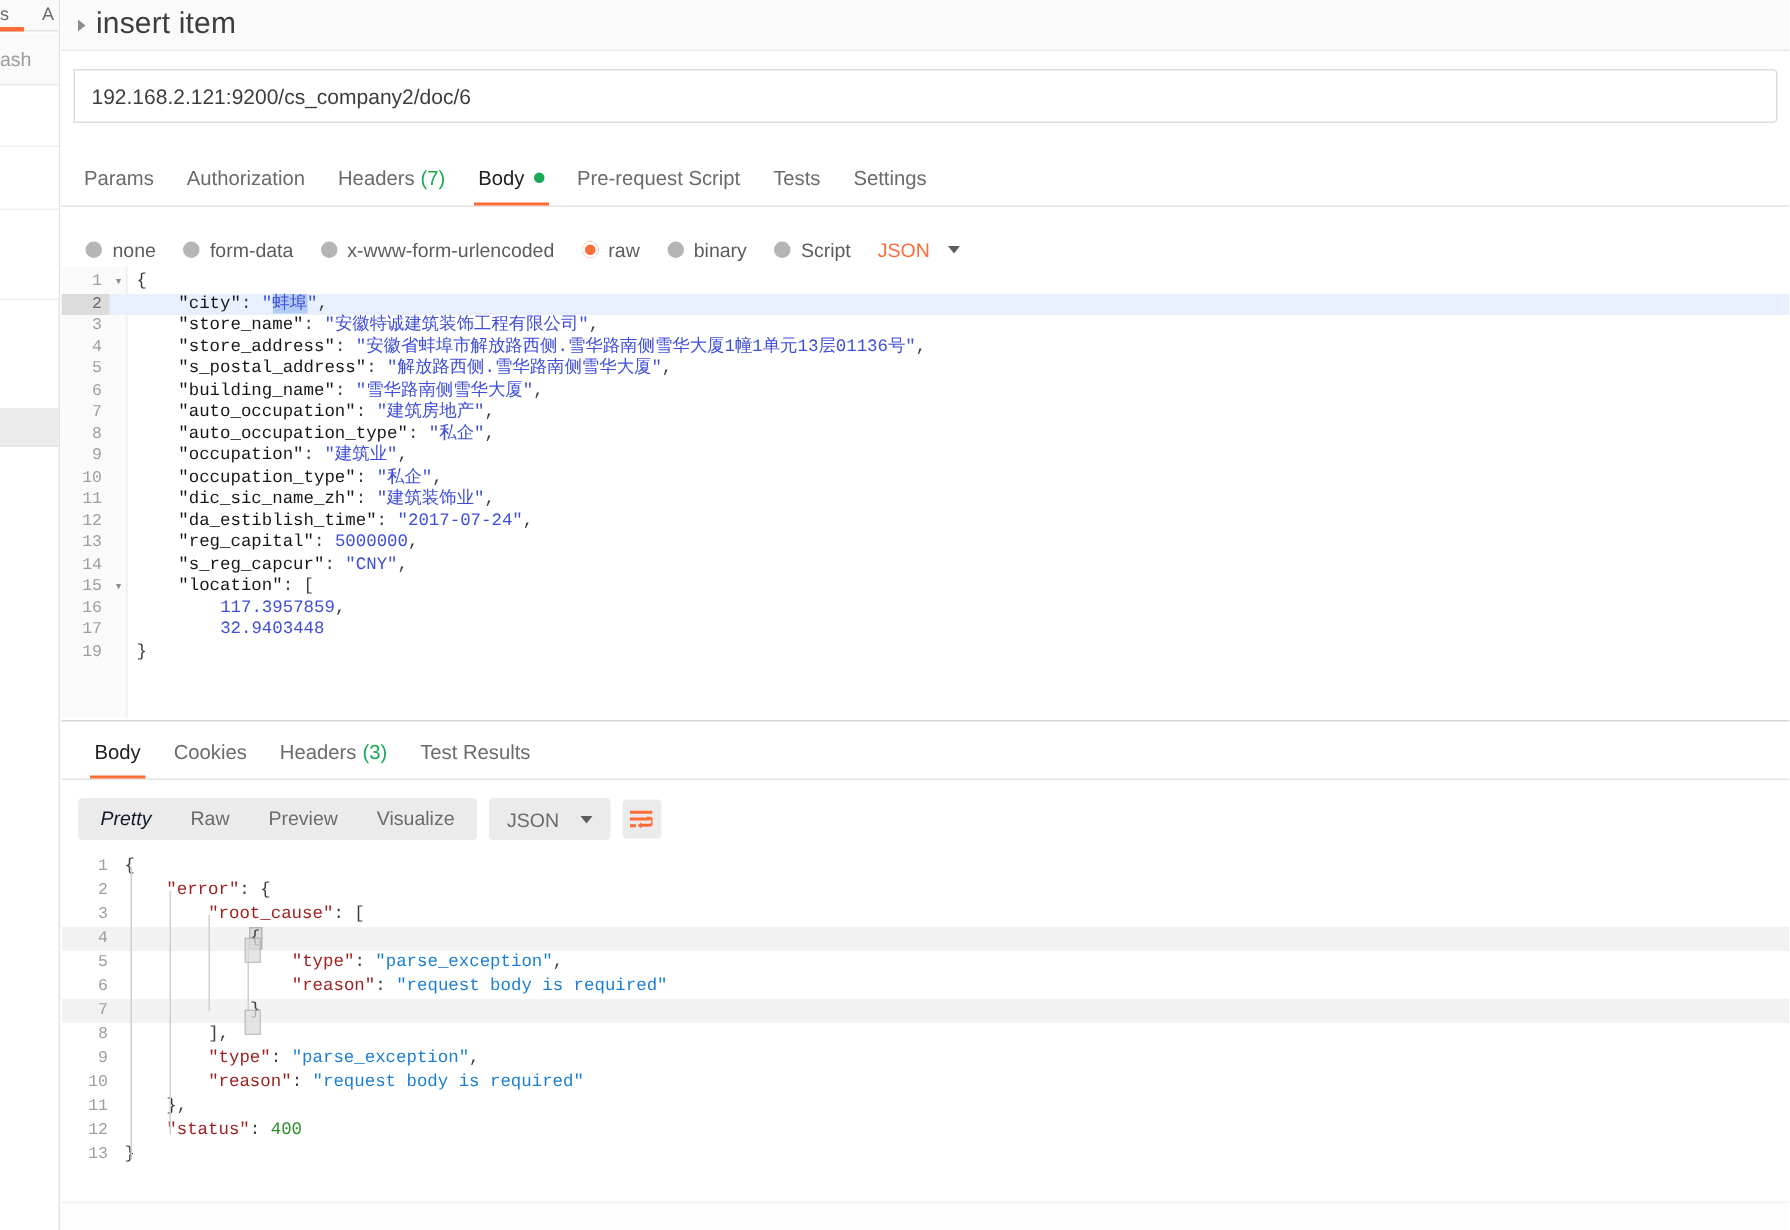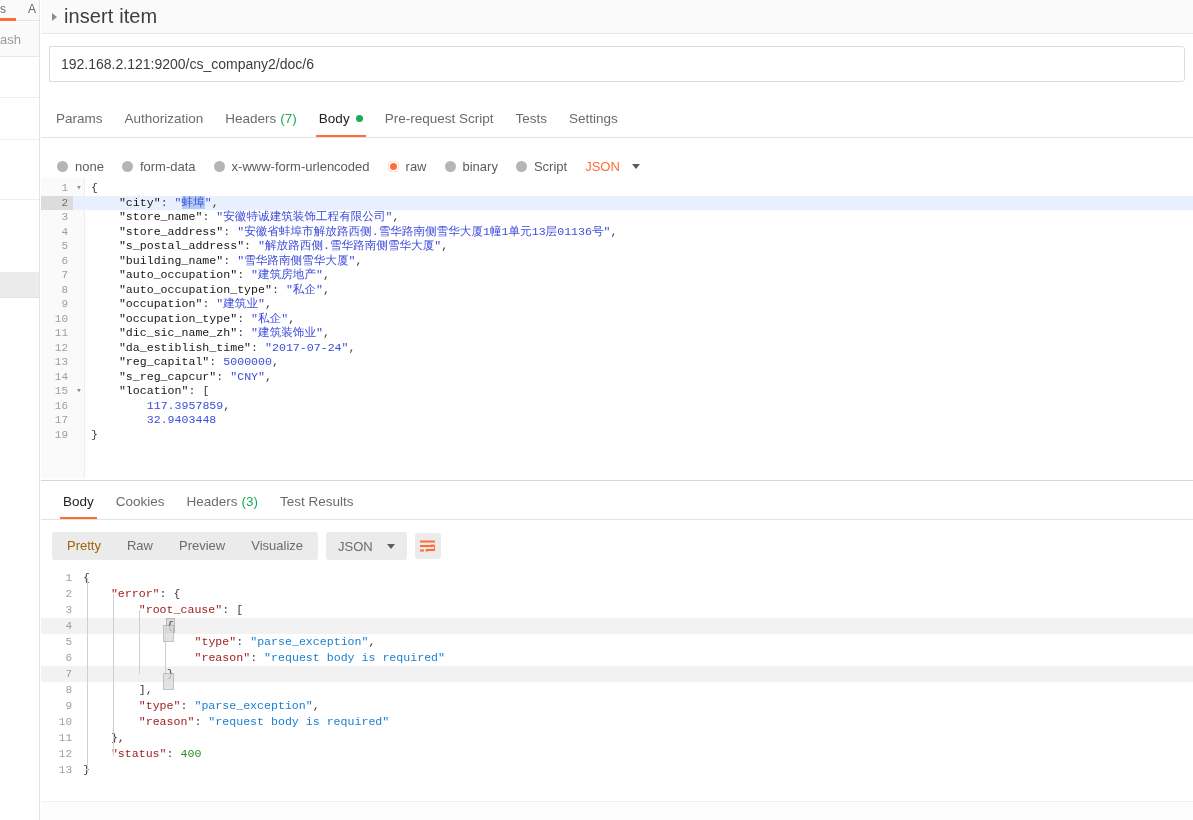--- a/index.html
+++ b/index.html
@@ -194,21 +194,21 @@
     display: flex; align-items: center; padding-left: 11px;
   }
   .seg-group {
     display: flex; align-items: center;
     background: #ebebeb; border-radius: 3px; height: 28px; padding: 0 2px;
   }
   .seg {
     height: 24px; line-height: 24px; padding: 0 13px; font-size: 13px;
     color: #6b6b6b; cursor: pointer; border-radius: 3px;
   }
-  .seg.active { color: #a16207; }
+  .seg.active { color: #0f172a; font-style: italic; }
   .res-format {
     display: flex; align-items: center; height: 28px;
     background: #ebebeb; border-radius: 3px; margin-left: 8px; padding: 0 12px; cursor: pointer;
   }
   .res-format .lbl { font-size: 13px; color: #6b6b6b; margin-right: 14px; }
   .wrap-btn {
     width: 26px; height: 26px; background: #ebebeb; border-radius: 3px;
     margin-left: 8px; display: flex; align-items: center; justify-content: center; cursor: pointer;
   }
 

